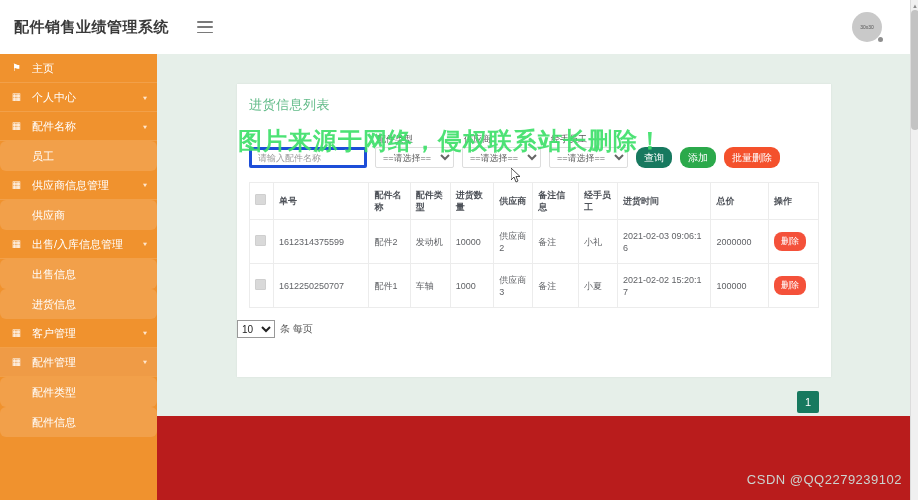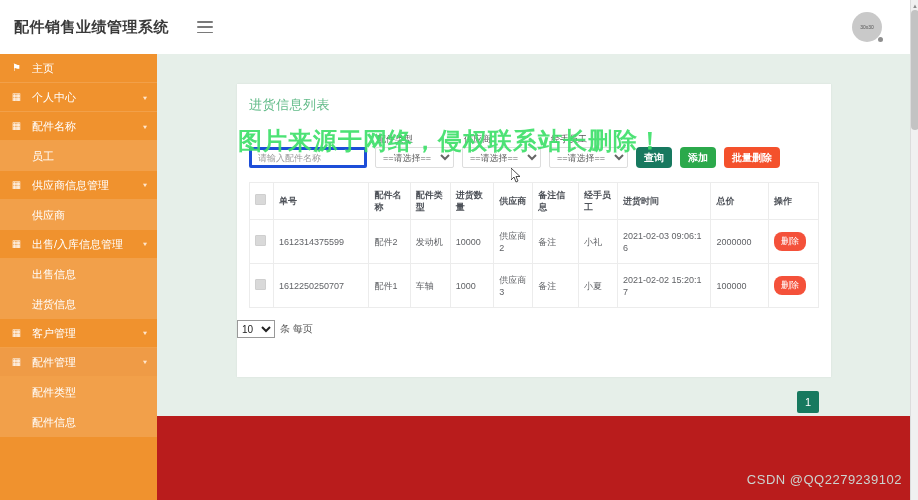--- a/index.html
+++ b/index.html
@@ -78,20 +78,21 @@
     font-size: 8px; color: #ffe6cd; margin-left: auto;
     transform: scaleY(.8);
   }
   .nav-sub {
     height: 30px;
     display: flex; align-items: center;
     padding-left: 32px;
     color: #ffffff; font-size: 11px;
     background: #f2a04a;
     cursor: pointer;
+    border-radius: 6px;
   }
   .nav-divider { height: 1px; background: rgba(255,255,255,0.13); }
 
   
   .content {
     position: absolute; top: 54px; left: 157px;
     width: 753px; height: 362px;
     background: #e6efe9;
     overflow: hidden;
   }
@@ -139,27 +140,26 @@
     border: 1px solid #ddd; border-radius: 2px;
     background: #fff;
     font-size: 9px; color: #666;
     padding: 0 3px;
     font-family: inherit;
     outline: none;
     -webkit-appearance: menulist;
   }
   .btn {
     height: 21px; min-width: 34px;
-    border: none; border-radius: 4px;
+    border: none; border-radius: 9px;
     color: #fff; font-size: 10px;
     padding: 0 8px; cursor: pointer;
     font-family: inherit;
     line-height: 21px;
     text-align: center;
-    font-weight: bold;
   }
   .btn-query { background: #17795f; }
   .btn-add   { background: #2ba94b; }
   .btn-bulk  { background: #f4512c; }
 
   
   .wm-green {
     position: absolute;
     top: 125px; left: 238px;
     width: 470px;

